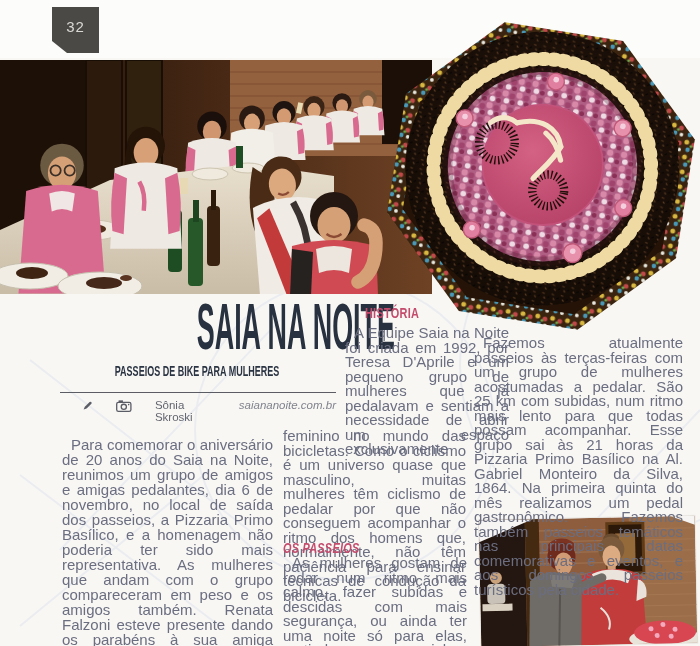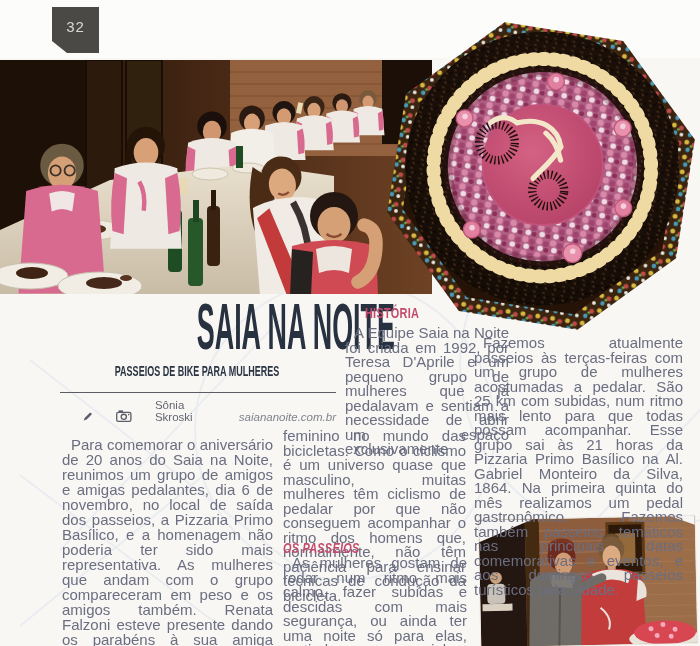--- a/index.html
+++ b/index.html
@@ -22,21 +22,21 @@
   .watermark{position:absolute;left:0;top:290px;z-index:1;}
   
   .title-block{position:absolute;left:60px;top:296px;width:276px;z-index:3;}
   .title-block h1{margin:0;text-align:center;font-size:64px;line-height:62px;
                   font-weight:bold;color:#28313f;}
   .cond-title{display:inline-block;transform:scaleX(.42);white-space:nowrap;}
   .title-block h2{margin:1px 0 0 0;font-size:15px;line-height:24px;
                   font-weight:bold;color:#2b3442;}
   .cond-sub{display:inline-block;transform:scaleX(.6);white-space:nowrap;}
   .rule{margin-top:9px;border-top:1px solid #5c5c64;}
-  .byline{margin-top:6px;padding-left:22px;display:flex;align-items:flex-end;gap:23px;
+  .byline{margin-top:6px;padding-left:22px;display:flex;align-items:flex-start;gap:23px;
           font-size:11.5px;color:#63666f;}
   .byline .site{font-style:italic;color:#80838d;}
   
   .col{position:absolute;margin:0;font-size:15px;line-height:15px;color:#6b6e80;
        text-align:justify;z-index:3;}
   .indent{text-indent:9px;}
   .tight{line-height:14.5px;}
   .intro{left:62px;top:437px;width:211px;}
   .h-heading{position:absolute;z-index:3;font-size:14px;font-weight:bold;color:#c54b6d;}
   .cond-h{display:inline-block;transform:scaleX(.78);transform-origin:left center;

